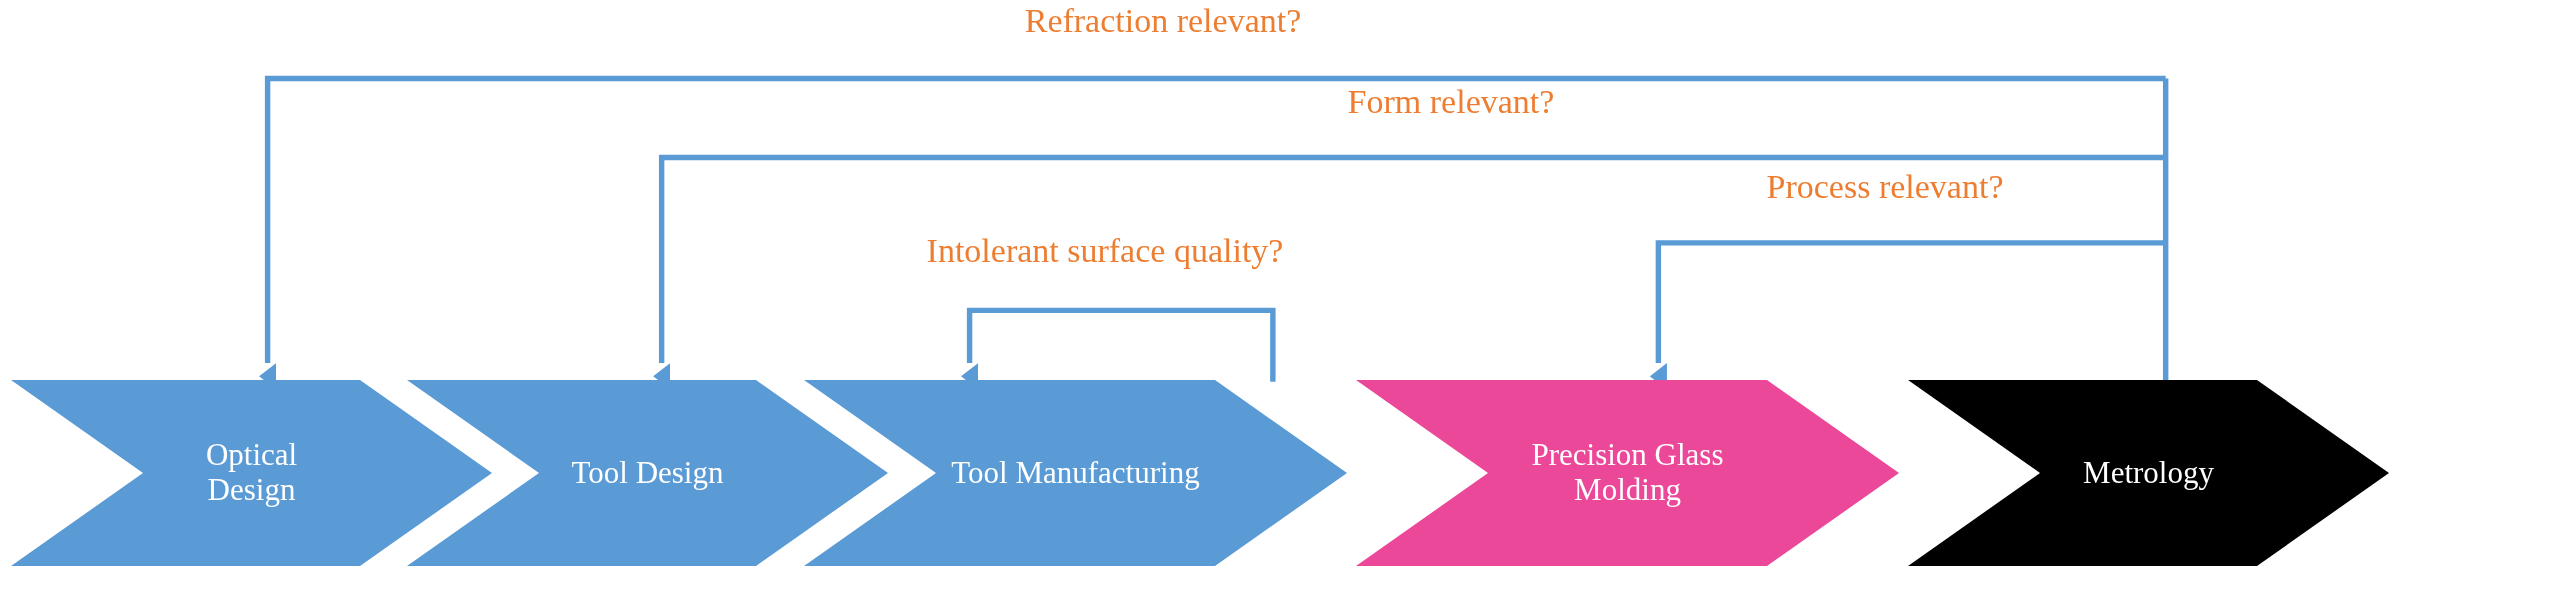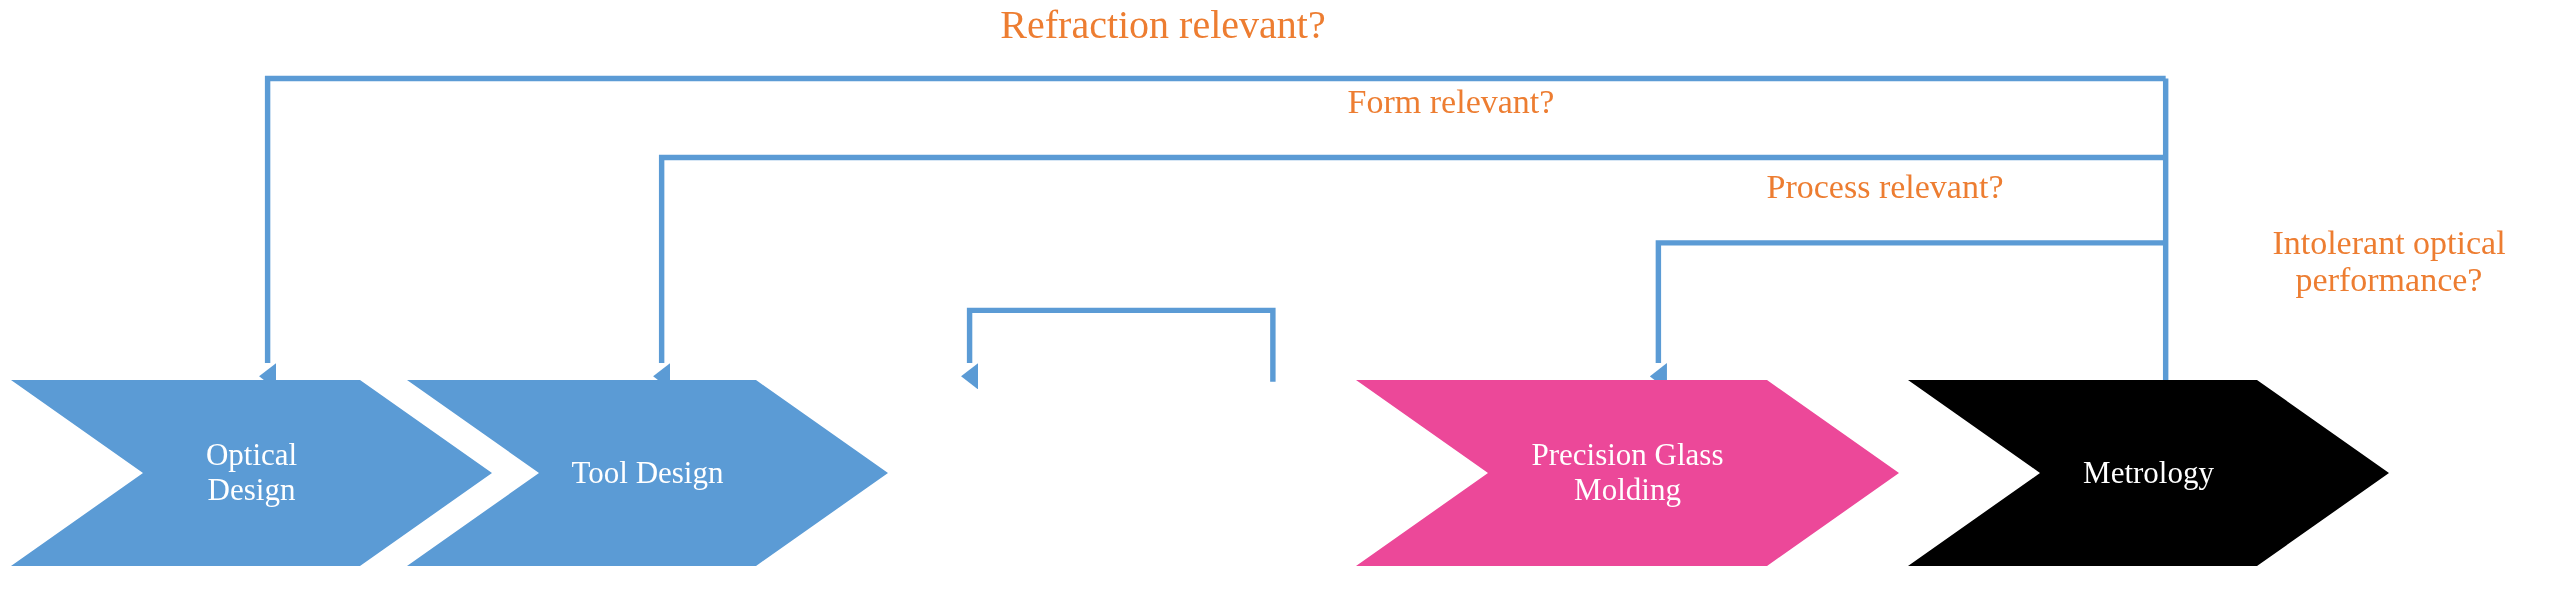--- a/index.html
+++ b/index.html
@@ -31,43 +31,47 @@
       <path d="M2792,203 L853,203 L853,468" marker-end="url(#ah)"></path>
 
       <path d="M2792,313 L2138,313 L2138,468" marker-end="url(#ah)"></path>
 
       <path d="M1641,492 L1641,400 L1250,400 L1250,468" marker-end="url(#ah)"></path>
 
       <path d="M2792,490 L2792,101"></path>
     </g>
   </svg>
 
-  <div class="fb" style="left:915px;top:3.1px;width:496px;font-size:40px;">Refraction relevant?</div>
+  <div class="fb" style="left:915px;top:3.1px;width:496px;font-size:34px;">Refraction relevant?</div>
 
   <div class="fb" style="left:1637px;top:169px;width:496px;font-size:34px;">Process relevant?</div>
 
   <div class="fb" style="left:1195px;top:84px;width:512px;font-size:34px;">Form relevant?</div>
 
+  <div class="fb" style="left:783px;top:233px;width:644px;font-size:34px;">Intolerant surface quality?</div>
 
-  <div class="fb" style="left:2203px;top:225px;width:372px;font-size:34px;">Intolerant optical
-performance?</div>
 
   <div class="chev" style="left:407px;top:380px;width:481px;height:186px;font-size:31px;
               background:#5B9BD5;
               clip-path:polygon(0 0, 349px 0, 481px 93px, 349px 186px, 0 186px, 132px 93px);">
     <span class="lbl" style="white-space:pre-line;">Tool Design</span>
   </div>
 
   <div class="chev" style="left:11px;top:380px;width:481px;height:186px;font-size:31px;
               background:#5B9BD5;
               clip-path:polygon(0 0, 349px 0, 481px 93px, 349px 186px, 0 186px, 132px 93px);">
     <span class="lbl" style="white-space:pre-line;">Optical
 Design</span>
   </div>
 
+  <div class="chev" style="left:804px;top:380px;width:543px;height:186px;font-size:31px;
+              background:#5B9BD5;
+              clip-path:polygon(0 0, 411px 0, 543px 93px, 411px 186px, 0 186px, 132px 93px);">
+    <span class="lbl" style="white-space:pre-line;">Tool Manufacturing</span>
+  </div>
 
   <div class="chev" style="left:1356px;top:380px;width:543px;height:186px;font-size:31px;
               background:#ec4899;
               clip-path:polygon(0 0, 411px 0, 543px 93px, 411px 186px, 0 186px, 132px 93px);">
     <span class="lbl" style="white-space:pre-line;">Precision Glass
 Molding</span>
   </div>
 
   <div class="chev" style="left:1908px;top:380px;width:481px;height:186px;font-size:31px;
               background:#000000;

